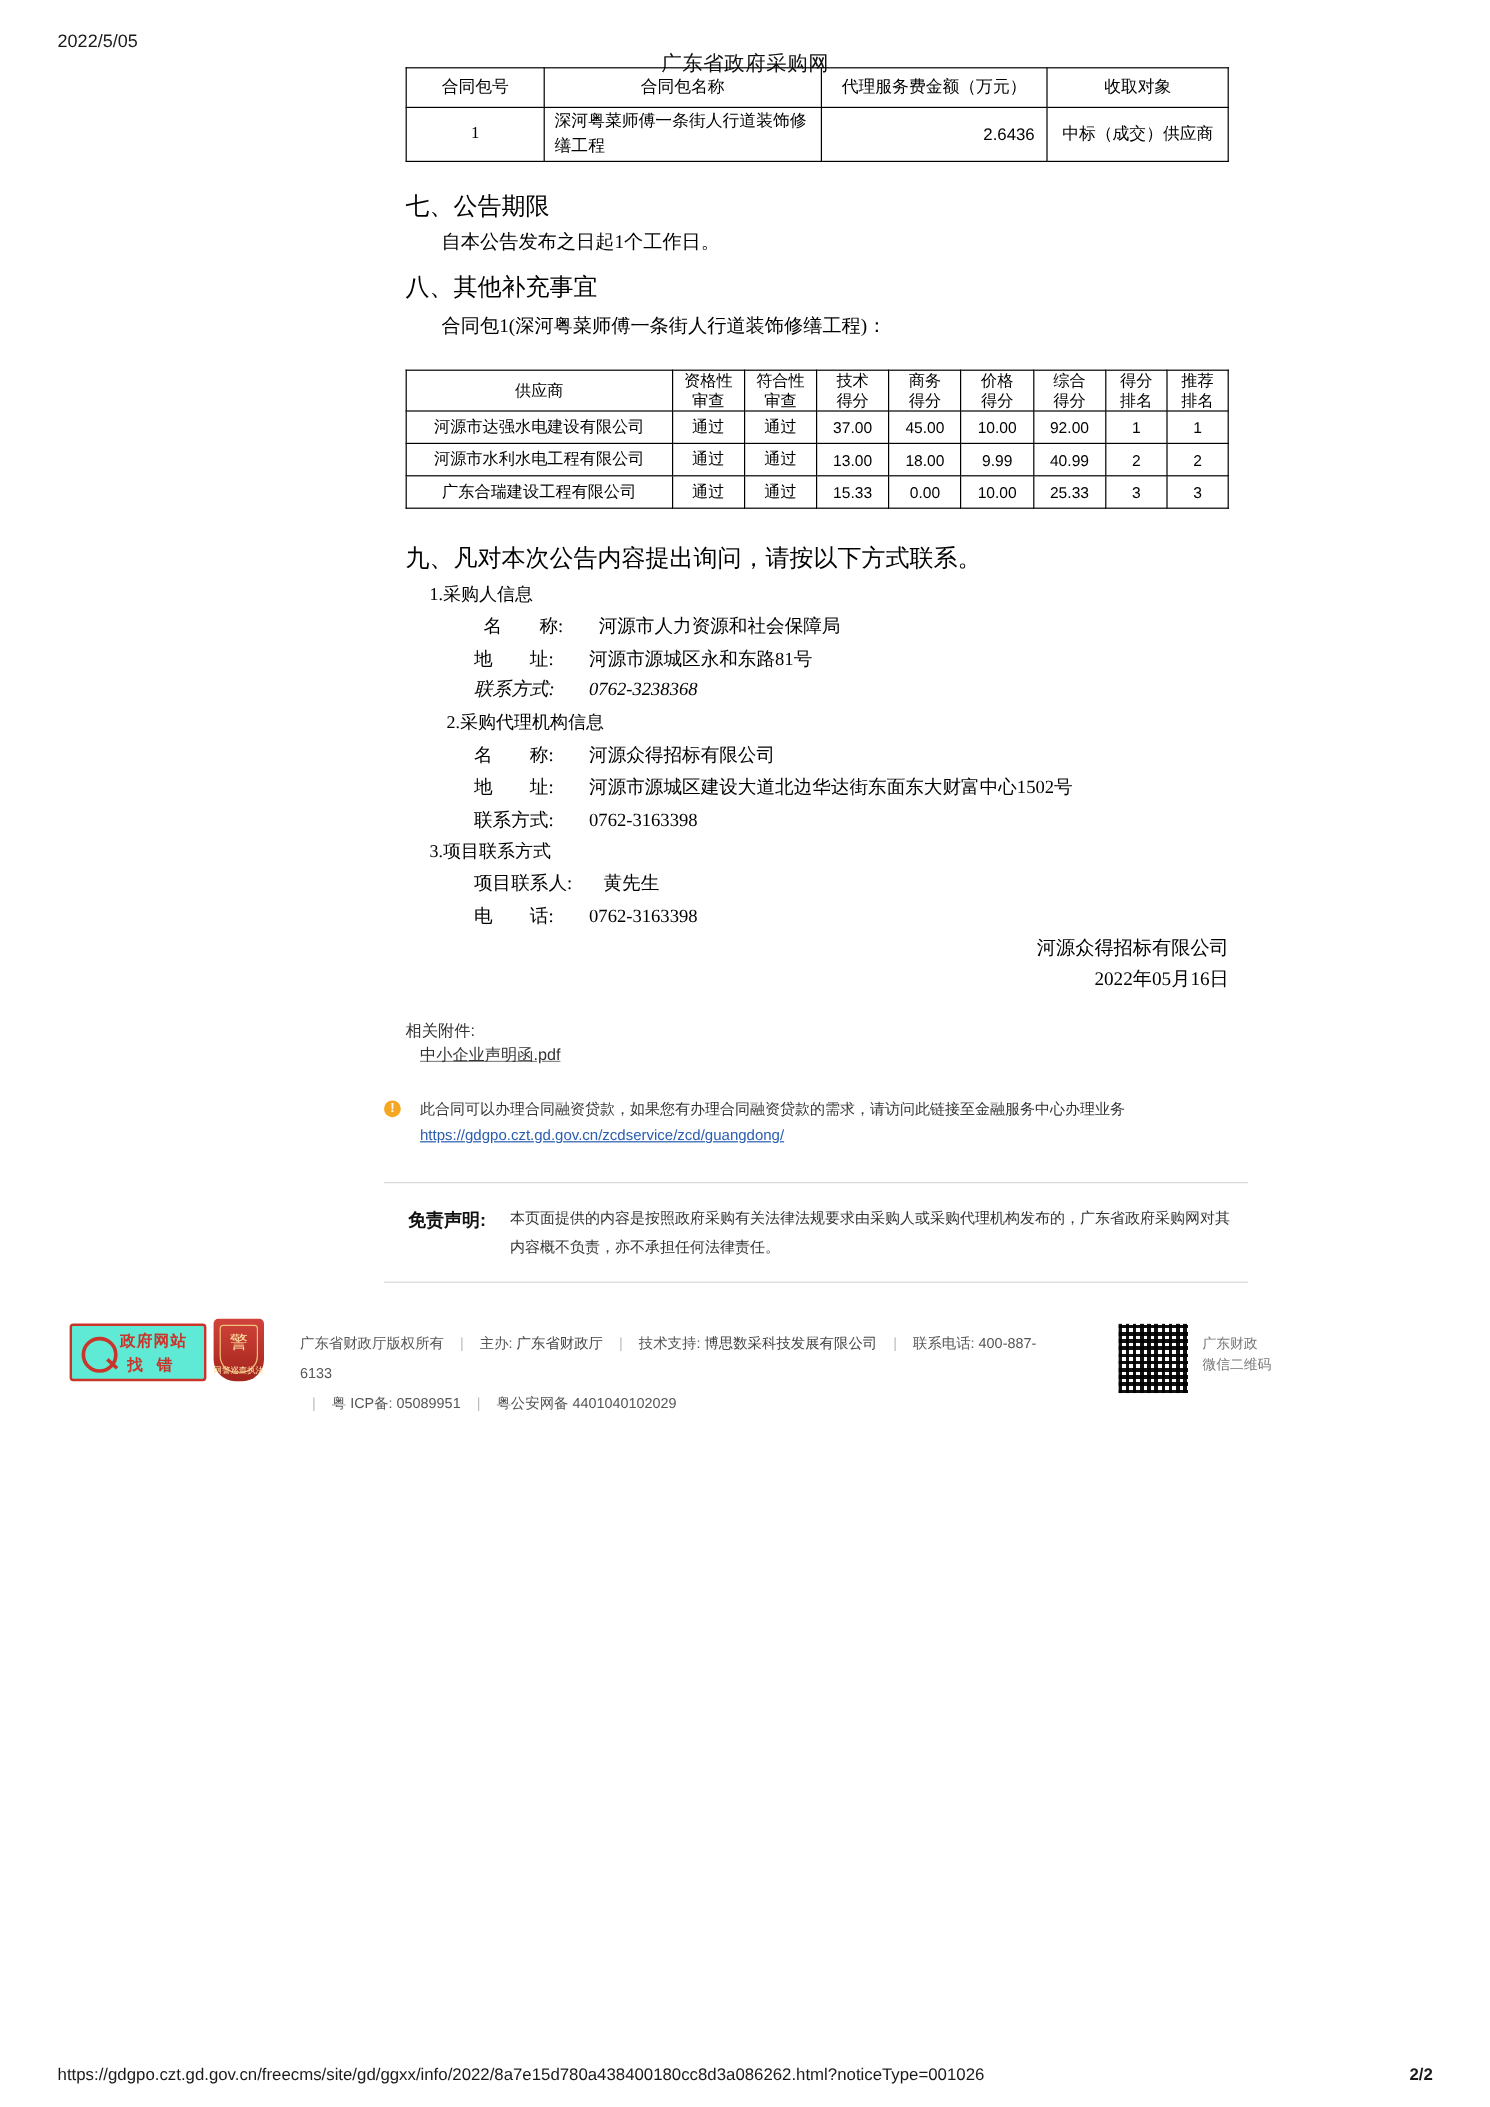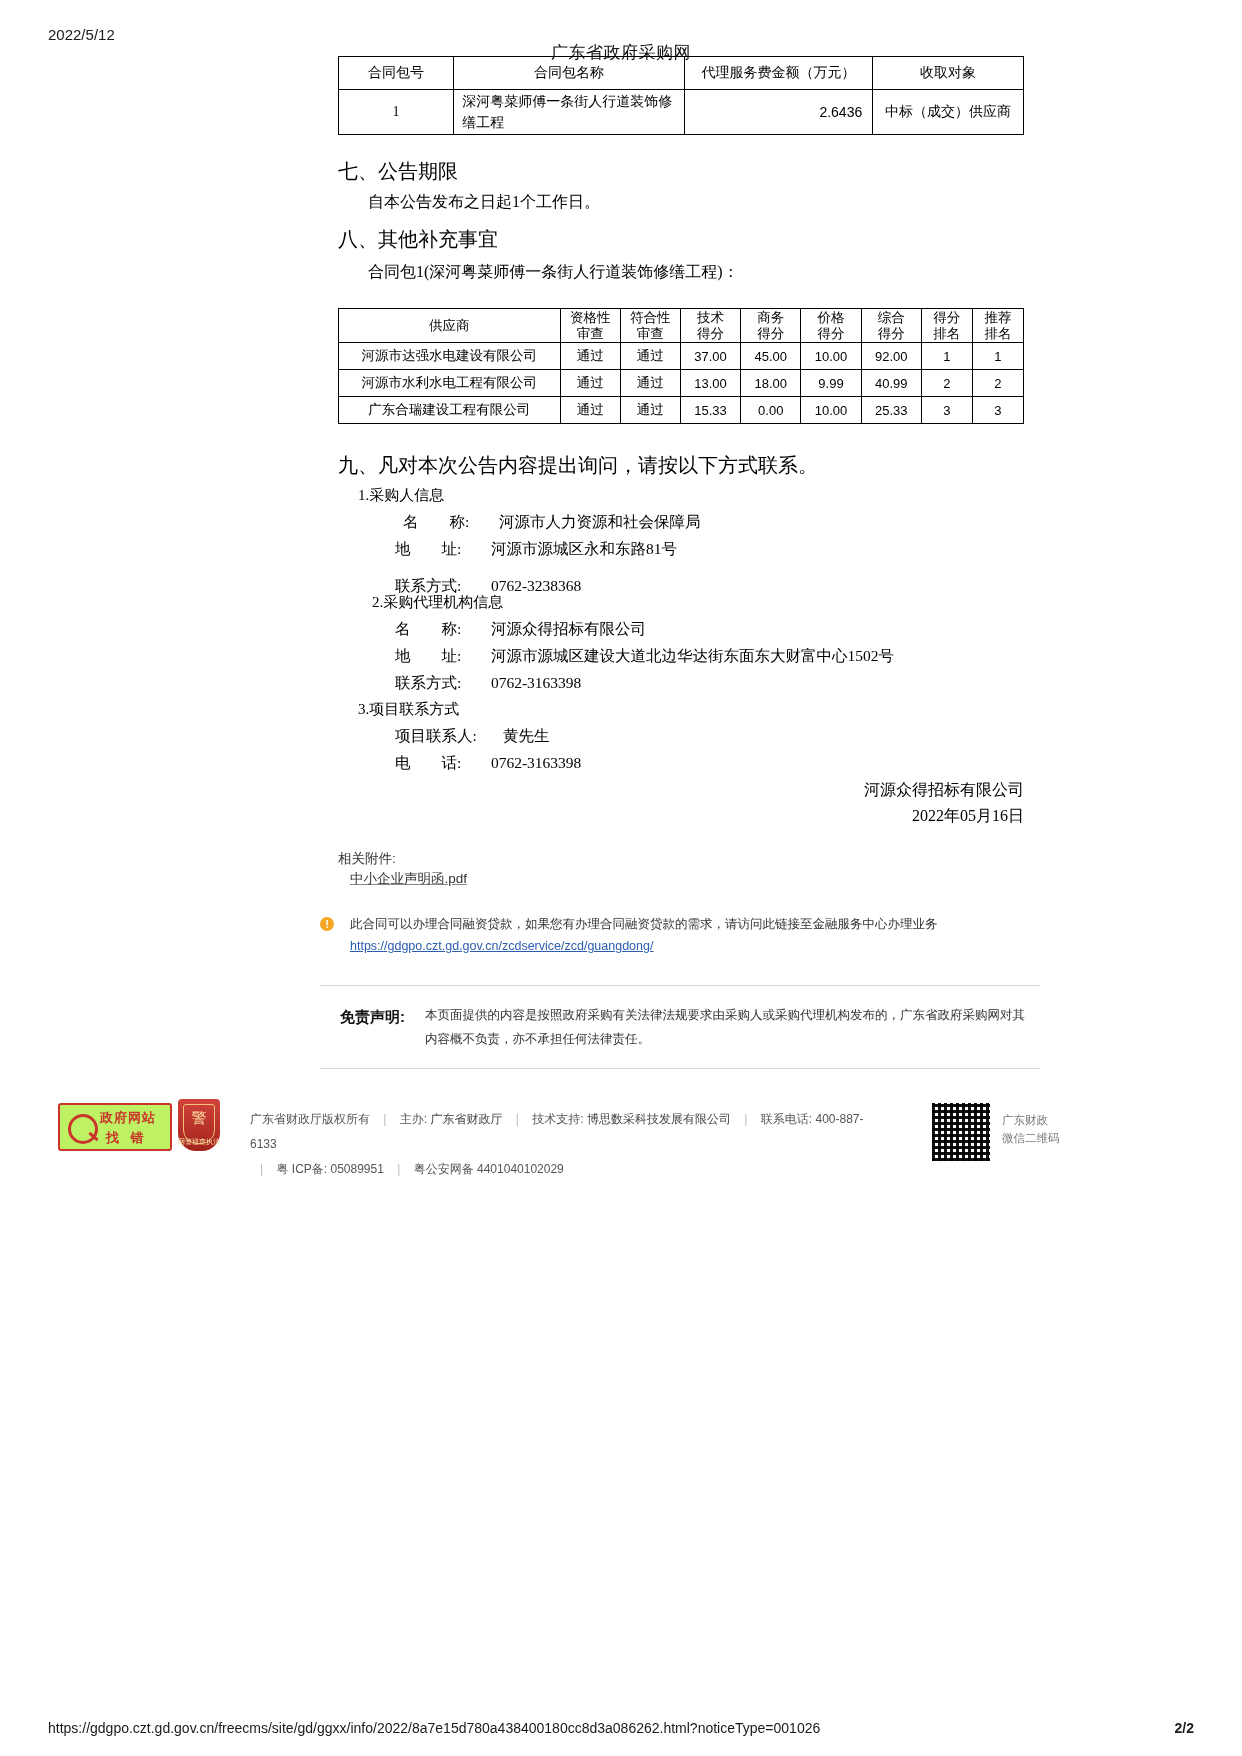--- a/index.html
+++ b/index.html
@@ -199,21 +199,21 @@
     top: 1095px;
     width: 1242px;
     height: 110px;
   }
   .badge-zfwz {
     position: absolute;
     left: 58px; top: 8px;
     width: 110px; height: 44px;
     border: 2px solid #c9342b;
     border-radius: 3px;
-    background: #bef264;
+    background: #5eead4;
   }
   .badge-zfwz .lens {
     position: absolute; left: 8px; top: 9px;
     width: 24px; height: 24px;
     border: 3px solid #c9342b; border-radius: 50%;
   }
   .badge-zfwz .handle {
     position: absolute; left: 28px; top: 30px;
     width: 11px; height: 3px; background: #c9342b;
     transform: rotate(42deg);
@@ -296,21 +296,21 @@
     font-size: 14px;
     color: #1a1a1a;
     font-weight: bold;
   }
 </style>
 </head>
 <body>
 
 <div class="page">
 
-  <div class="hdr-date">2022/5/12</div>
+  <div class="hdr-date">2022/5/05</div>
   <div class="hdr-title">广东省政府采购网</div>
 
   <table class="grid fee-table">
     <thead>
       <tr>
         <th style="width:112px">合同包号</th>
         <th style="width:240px">合同包名称</th>
         <th style="width:190px">代理服务费金额（万元）</th>
         <th style="width:150px">收取对象</th>
       </tr>
@@ -412,21 +412,21 @@
 
   <div class="list-num" style="left:358px; top:486px;">1.采购人信息</div>
   <div class="kv" style="left:403px; top:512px;">
     <span class="k">名　　称:</span>
     <span>河源市人力资源和社会保障局</span>
   </div>
   <div class="kv" style="left:395px; top:539px;">
     <span class="k">地　　址:</span>
     <span>河源市源城区永和东路81号</span>
   </div>
-  <div class="kv" style="left:395px; top:576px;">
+  <div class="kv" style="left:395px; top:564px;font-style:italic;">
     <span class="k">联系方式:</span>
     <span>0762-3238368</span>
   </div>
 
   <div class="list-num" style="left:372px; top:593px;">2.采购代理机构信息</div>
   <div class="kv" style="left:395px; top:619px;">
     <span class="k">名　　称:</span>
     <span>河源众得招标有限公司</span>
   </div>
   <div class="kv" style="left:395px; top:646px;">

